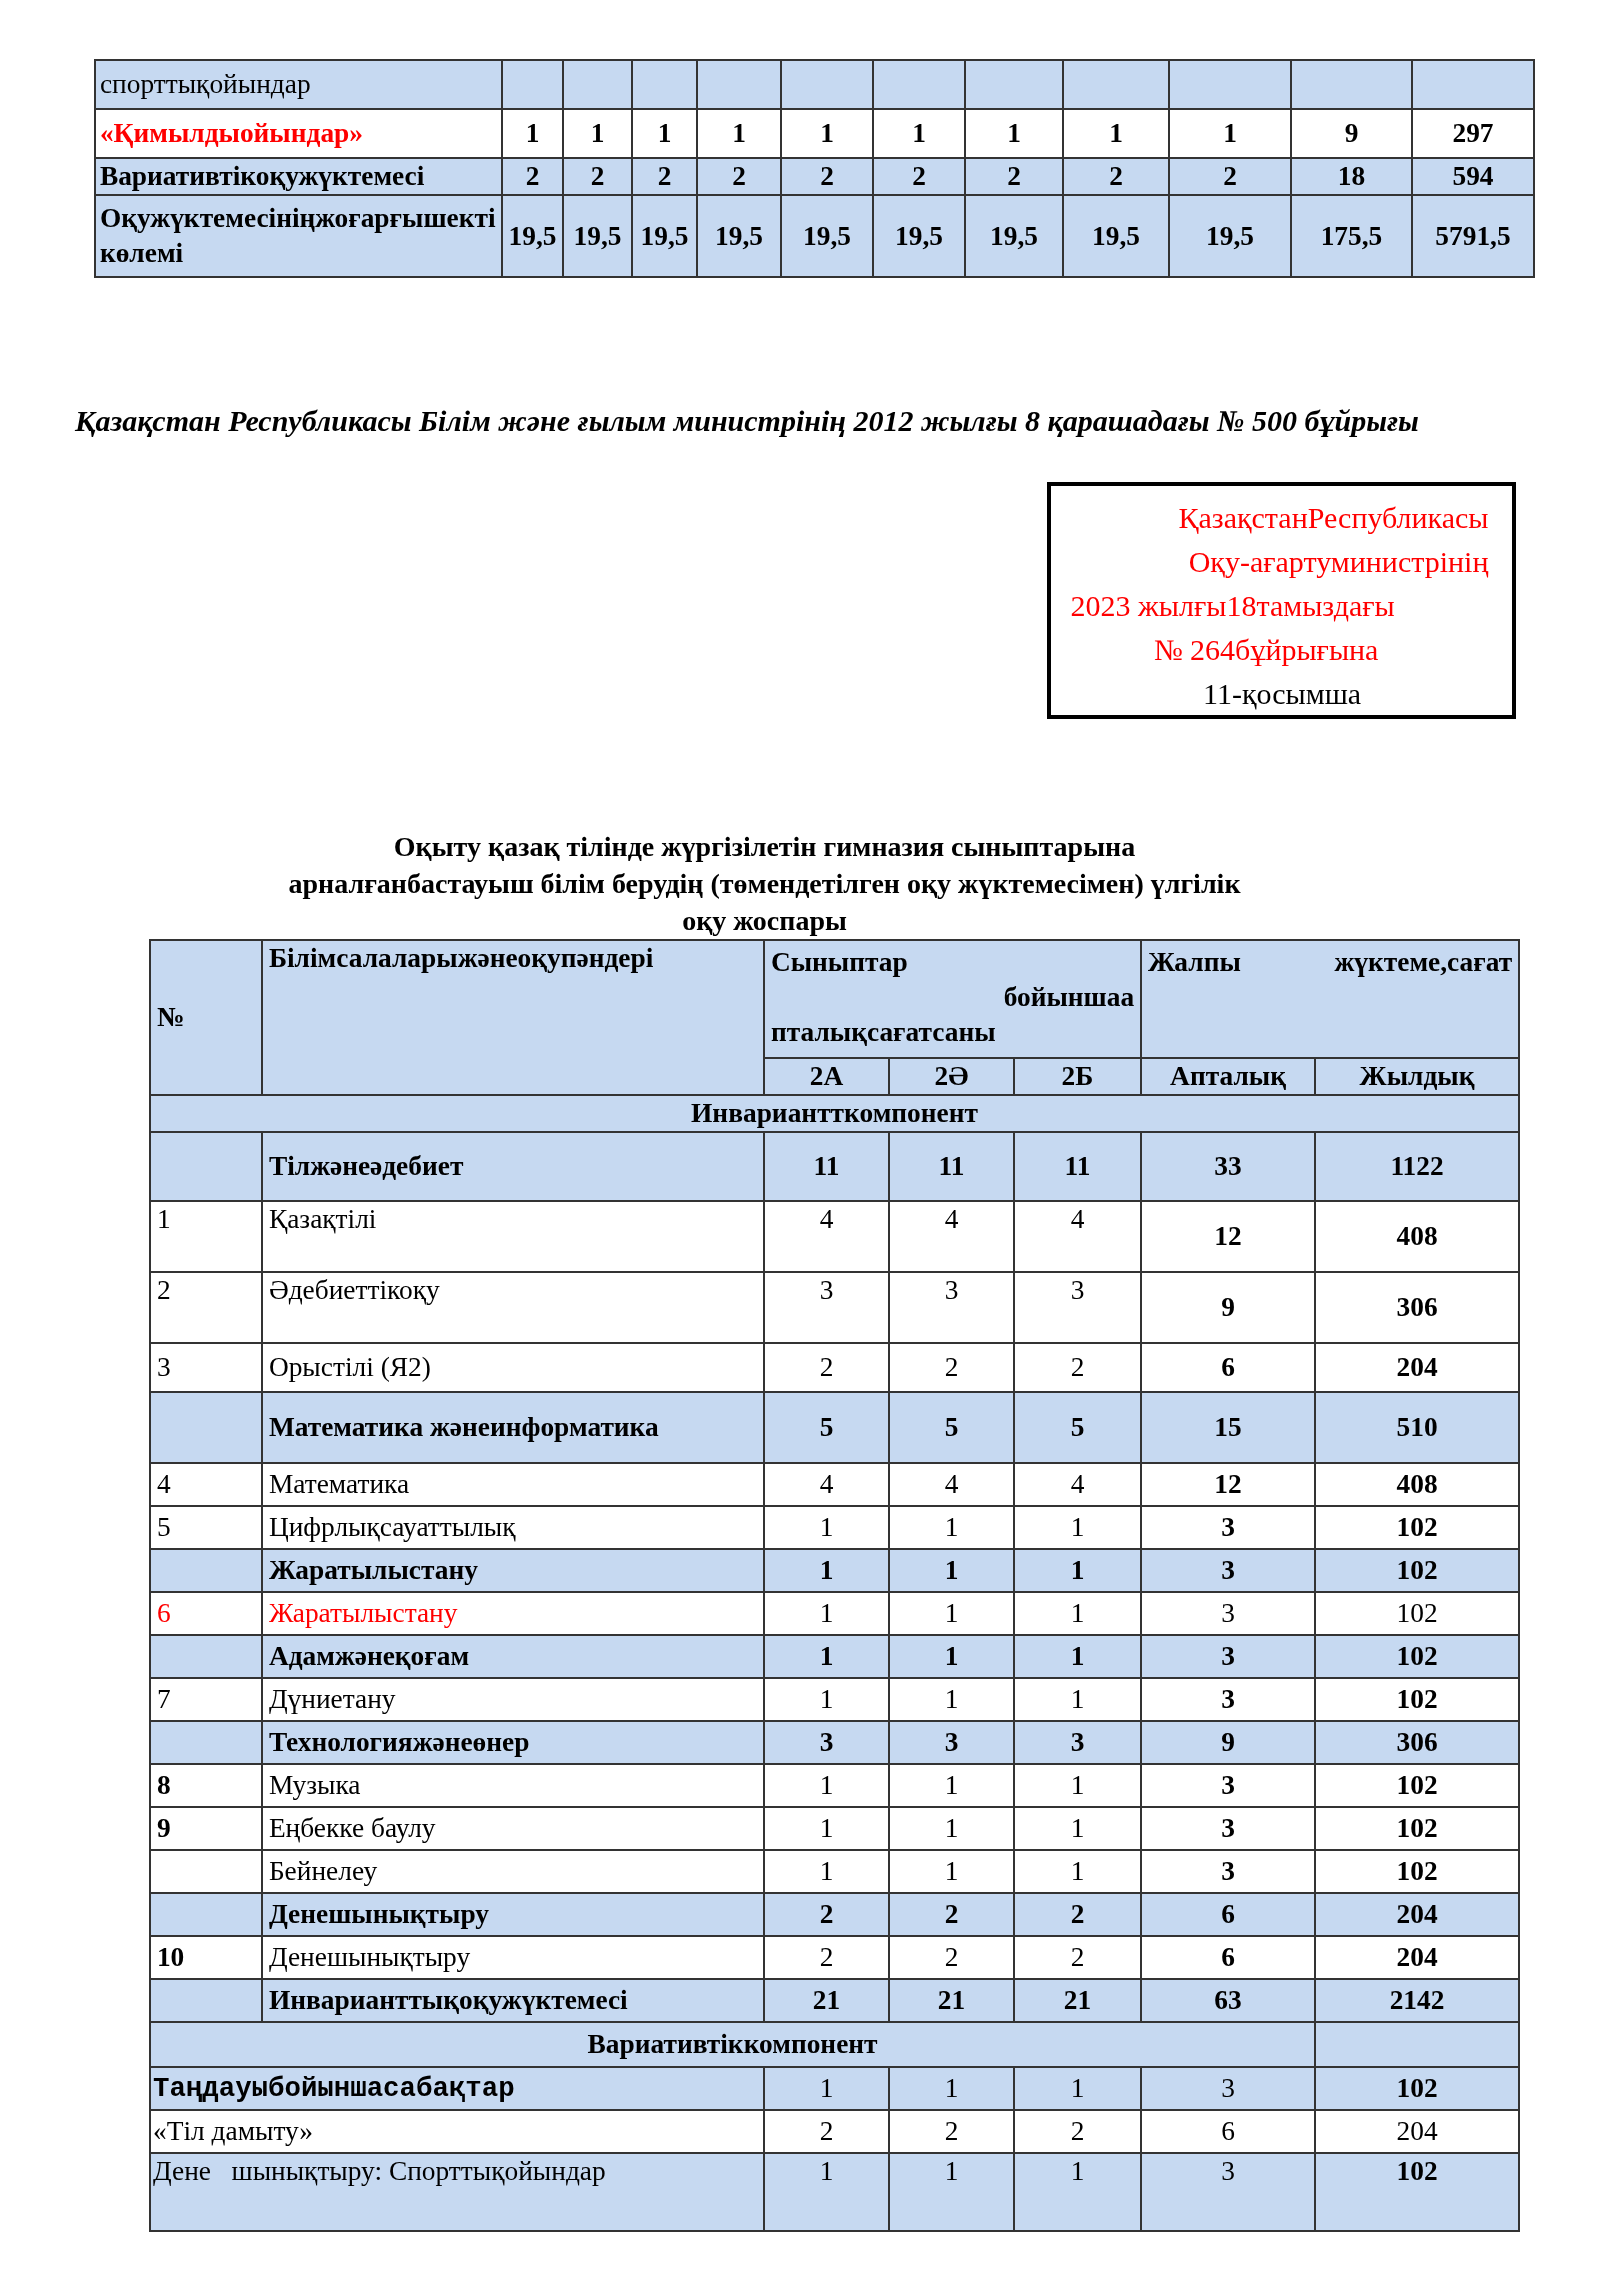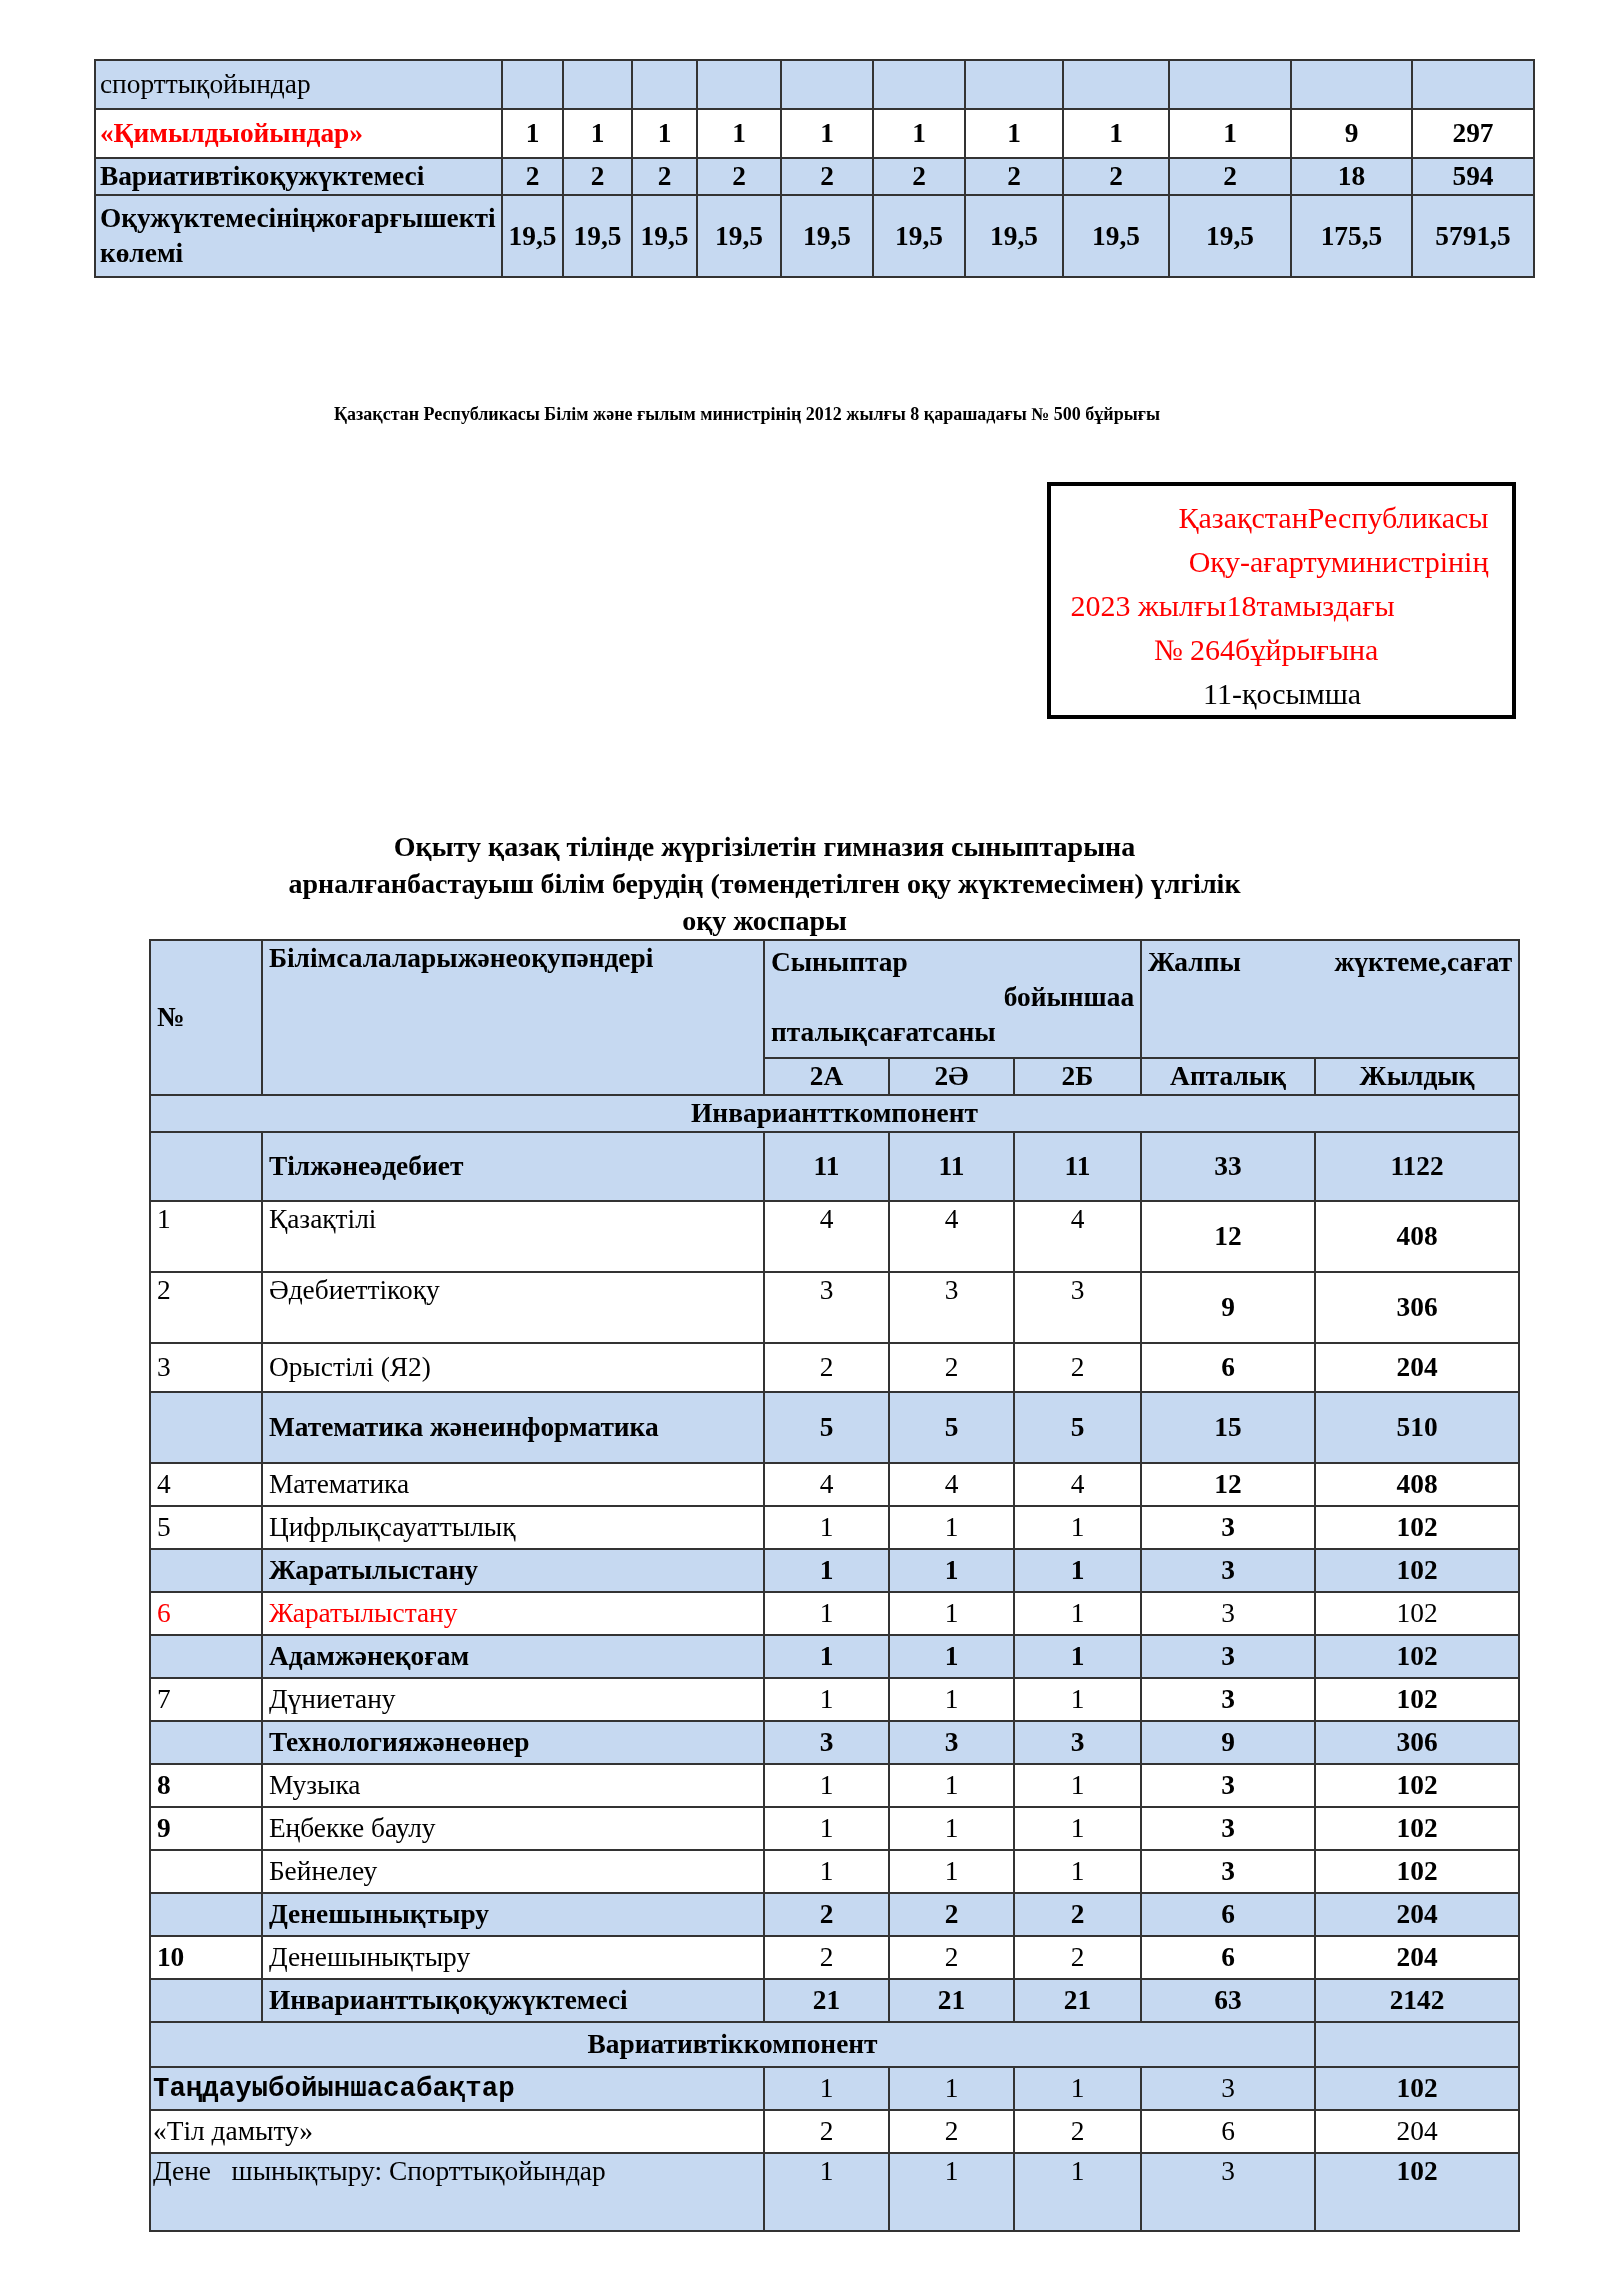--- a/index.html
+++ b/index.html
@@ -10,21 +10,21 @@
   .blue { background: #c6d9f1; }
   .b { font-weight: bold; }
   .c { text-align: center; }
   .red { color: #ff0000; }
   .top { vertical-align: top; }
 
   #top-table { position: absolute; left: 94px; top: 59px; width: 1437px; }
   #top-table td { padding: 0 3.9px; }
 
   #order-line { position: absolute; left: 0; width: 1494px; top: 404px; text-align: center;
-                font-size: 18px; font-weight: bold; }
+                font-size: 30px; font-weight: bold; font-style: italic; }
 
   #stamp { position: absolute; left: 1047px; top: 482px; width: 469px; height: 237px;
            border: 4.9px solid #000; box-sizing: border-box; font-size: 30px; line-height: 44px; }
   #stamp div { position: absolute; white-space: nowrap; }
 
   #title { position: absolute; left: 147px; width: 1235px; top: 828px; text-align: center;
            font-size: 28px; font-weight: bold; line-height: 37px; }
 
   #plan-table { position: absolute; left: 149px; top: 939px; width: 1370px; }
   #plan-table td { border: 2px solid #333; }

